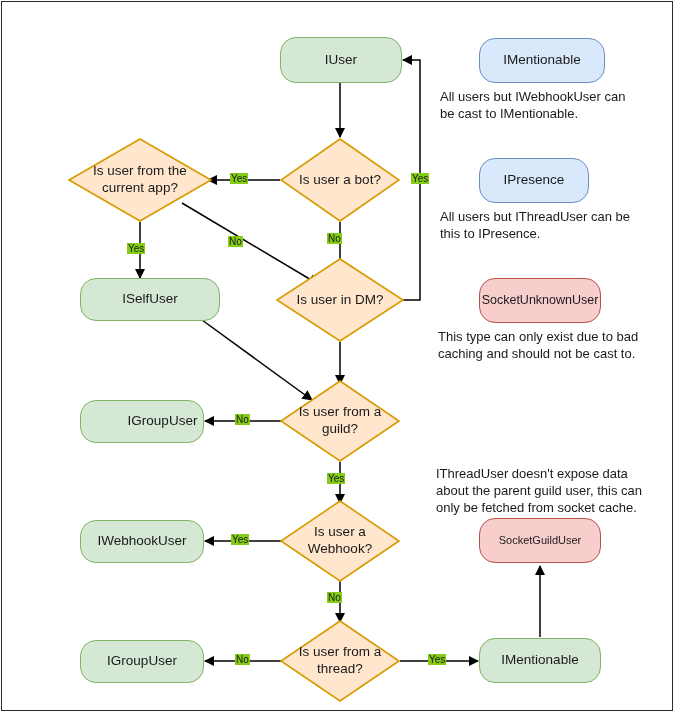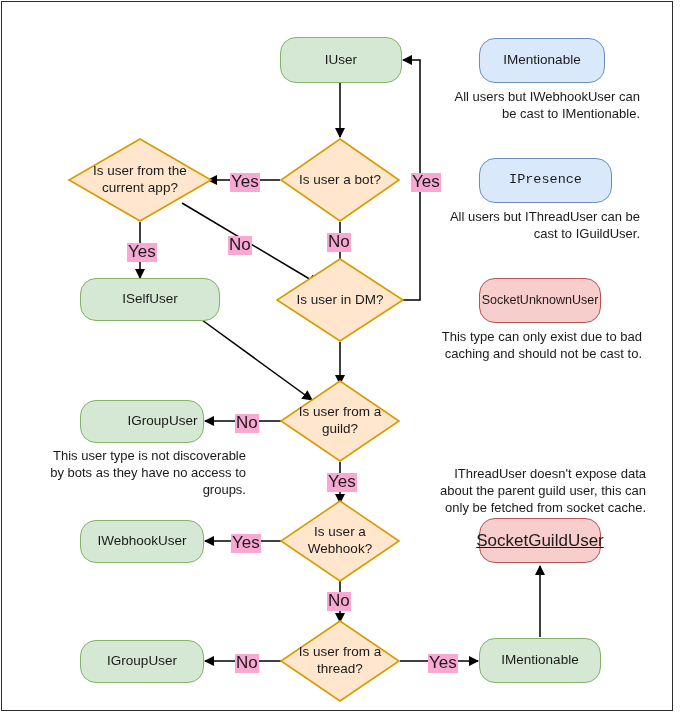--- a/index.html
+++ b/index.html
@@ -83,31 +83,31 @@
     justify-content: center;
     text-align: center;
     font-size: 13.5px;
     line-height: 1.25;
     color: #1a1a1a;
     padding: 0 14px;
     box-sizing: border-box;
   }
   .note {
     position: absolute;
-    text-align: right;
+    text-align: left;
     font-size: 13px;
     line-height: 1.3;
     color: #1a1a1a;
     z-index: 2;
   }
   .edge-label {
     position: absolute;
-    font-size: 17px;
-    color: #1a1a1a;
-    background: #f9a8d4;
+    font-size: 10px;
+    color: #1a1a1a;
+    background: #84cc16;
     padding: 0 1px;
     white-space: nowrap;
     z-index: 4;
     line-height: 1.1;
   }
 </style>
 </head>
 <body>
 
 <div id="canvas">
@@ -175,30 +175,30 @@
   </div>
 
   <div class="node rect" style="left:479px; top:638px; width:122px; height:45px;">
     <span>IMentionable</span>
   </div>
 
   <div class="node rect blue" style="left:479px; top:38px; width:126px; height:45px;">
     <span>IMentionable</span>
   </div>
 
-  <div class="node rect blue" style="left:479px; top:158px; width:133px; height:45px;font-family:Liberation Mono, monospace;">
+  <div class="node rect blue" style="left:479px; top:158px; width:110px; height:45px;">
     <span>IPresence</span>
   </div>
 
   <div class="node rect red" style="left:479px; top:278px; width:122px; height:45px;">
     <span style="font-size:12.5px;">SocketUnknownUser</span>
   </div>
 
   <div class="node rect red" style="left:479px; top:518px; width:122px; height:45px;">
-    <span style="font-size:17px;text-decoration:underline;">SocketGuildUser</span>
+    <span style="font-size:11px;">SocketGuildUser</span>
   </div>
 
   <div class="diamond-wrap" style="left:280px; top:138px; width:120px; height:84px;">
     <svg width="120" height="84" viewBox="0 0 120 84" xmlns="http://www.w3.org/2000/svg">
       <polygon points="60,1 119,42 60,83 1,42" fill="#ffe6cc" stroke="#d79b00" stroke-width="1.6"></polygon>
     </svg>
     <div class="diamond-label">Is user a bot?</div>
   </div>
 
   <div class="diamond-wrap" style="left:68px; top:138px; width:144px; height:84px;">
@@ -243,21 +243,20 @@
   <div class="edge-label" style="left:228px; top:236px;">No</div>
   <div class="edge-label" style="left:235px; top:414px;">No</div>
   <div class="edge-label" style="left:327px; top:473px;">Yes</div>
   <div class="edge-label" style="left:231px; top:534px;">Yes</div>
   <div class="edge-label" style="left:327px; top:592px;">No</div>
   <div class="edge-label" style="left:235px; top:654px;">No</div>
   <div class="edge-label" style="left:428px; top:654px;">Yes</div>
 
   <div class="note" style="left:440px; top:89px; width:200px;">All users but IWebhookUser can be cast to IMentionable.</div>
 
-  <div class="note" style="left:440px; top:209px; width:200px;">All users but IThreadUser can be cast to IGuildUser.</div>
+  <div class="note" style="left:440px; top:209px; width:200px;">All users but IThreadUser can be this to IPresence.</div>
 
   <div class="note" style="left:438px; top:329px; width:204px;">This type can only exist due to bad caching and should not be cast to.</div>
 
-  <div class="note" style="left:40px; top:448px; width:206px;">This user type is not discoverable by bots as they have no access to groups.</div>
 
   <div class="note" style="left:436px; top:466px; width:210px;">IThreadUser doesn't expose data about the parent guild user, this can only be fetched from socket cache.</div>
 
 </div>
 
 </body></html>

